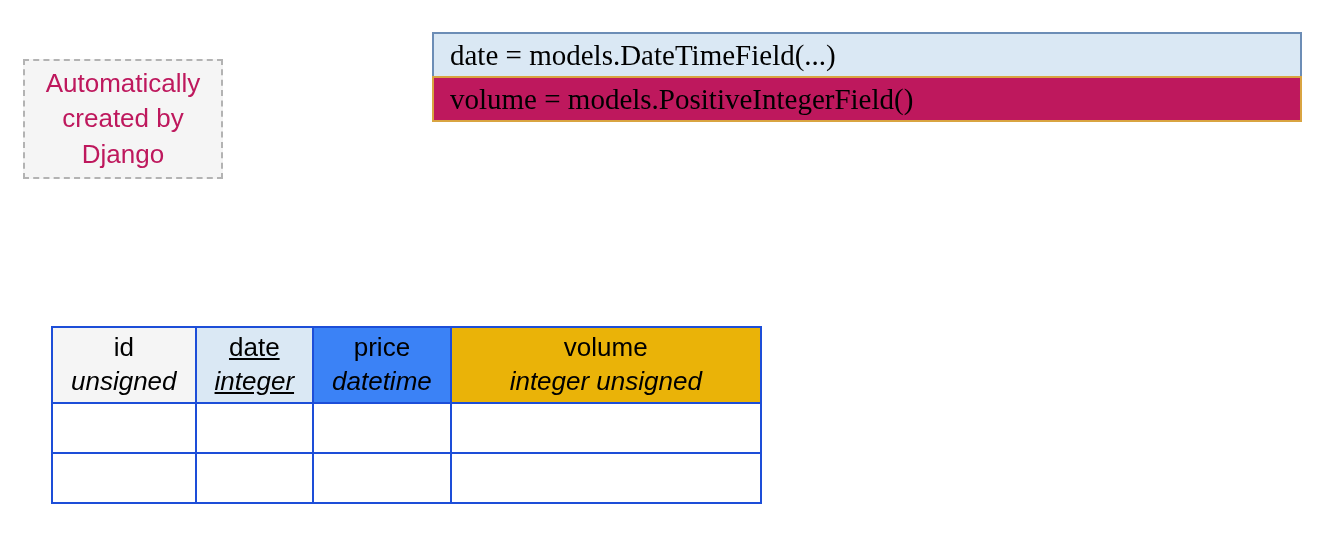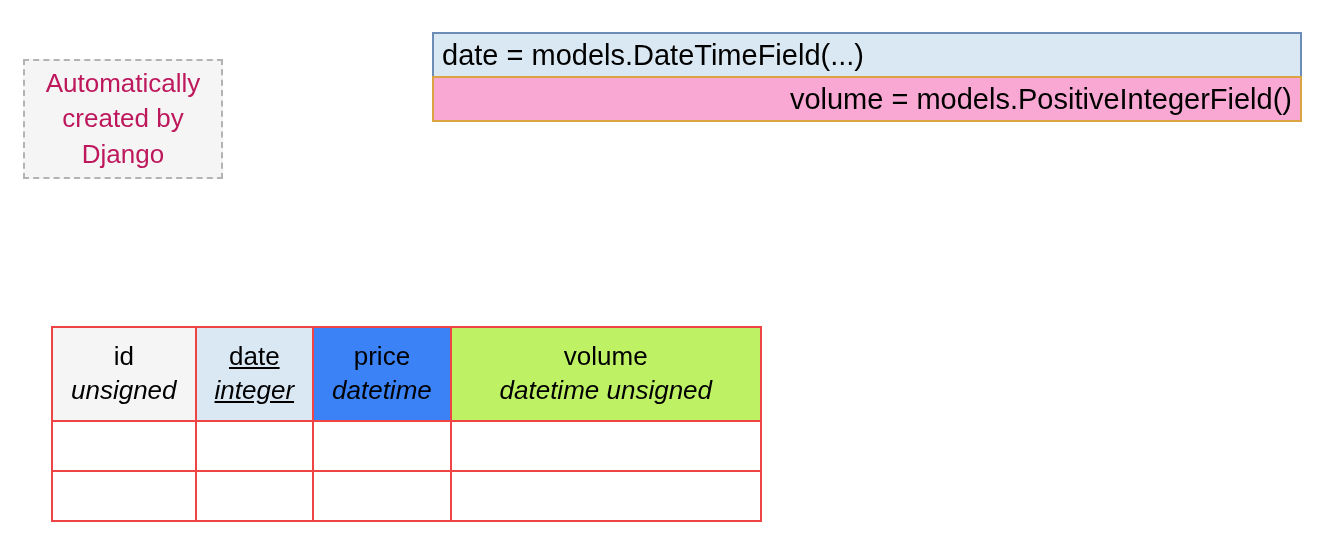--- a/index.html
+++ b/index.html
@@ -29,59 +29,59 @@
     box-sizing: border-box;
     padding: 6px;
   }
   .code-block {
     position: absolute;
     left: 432px;
     top: 32px;
     width: 870px;
   }
   .code-line {
-    font-family: Liberation Sans, sans-serif;
+    font-family: Liberation Serif, serif;
     font-size: 29px;
     line-height: 42px;
-    padding: 0 8px;
+    padding: 0 16px;
     white-space: pre;
     border: 2px solid;
     box-sizing: border-box;
     margin-top: -2px;
     width: fit-content;
     min-width: 870px;
   }
   .code-blue   { background: #dae8f4; border-color: #6c8db6; }
   .code-green  { background: #e0eedd; border-color: #7fa678; }
-  .code-orange { background: #f9a8d4; border-color: #d9a441; text-align: right; }
+  .code-orange { background: #be185d; border-color: #d9a441; }
   .code-line:first-child { margin-top: 0; }
 
   .db-table {
     position: absolute;
     left: 51px;
     top: 326px;
     border-collapse: collapse;
   }
   .db-table td, .db-table th {
-    border: 2px solid #ef4444;
-    padding: 12px 18px;
+    border: 2px solid #1d4ed8;
+    padding: 3px 18px;
     text-align: center;
     vertical-align: middle;
     font-size: 26px;
     line-height: 1.3;
     font-weight: normal;
     height: 56px;
     box-sizing: border-box;
   }
   .db-table th .col-name { display: block; }
   .db-table th .col-type { display: block; font-style: italic; }
   .hdr-id     { background: #f5f5f5; }
   .hdr-date   { background: #dae8f4; text-decoration: underline; }
   .hdr-price  { background: #3b82f6; }
-  .hdr-volume { background: #bef264; width: 310px; }
+  .hdr-volume { background: #eab308; width: 310px; }
   .empty-row td { height: 50px; background: #fff; }
 </style>
 </head>
 <body>
 
 <div class="callout">
   <span>Automatically created by Django</span>
 </div>
 
 <div class="code-block">
@@ -99,21 +99,21 @@
     <th class="hdr-date">
       <span class="col-name">date</span>
       <span class="col-type">integer</span>
     </th>
     <th class="hdr-price">
       <span class="col-name">price</span>
       <span class="col-type">datetime</span>
     </th>
     <th class="hdr-volume">
       <span class="col-name">volume</span>
-      <span class="col-type">datetime unsigned</span>
+      <span class="col-type">integer unsigned</span>
     </th>
   </tr>
   <tr class="empty-row">
     <td></td>
     <td></td>
     <td></td>
     <td></td>
   </tr>
   <tr class="empty-row">
     <td></td>

